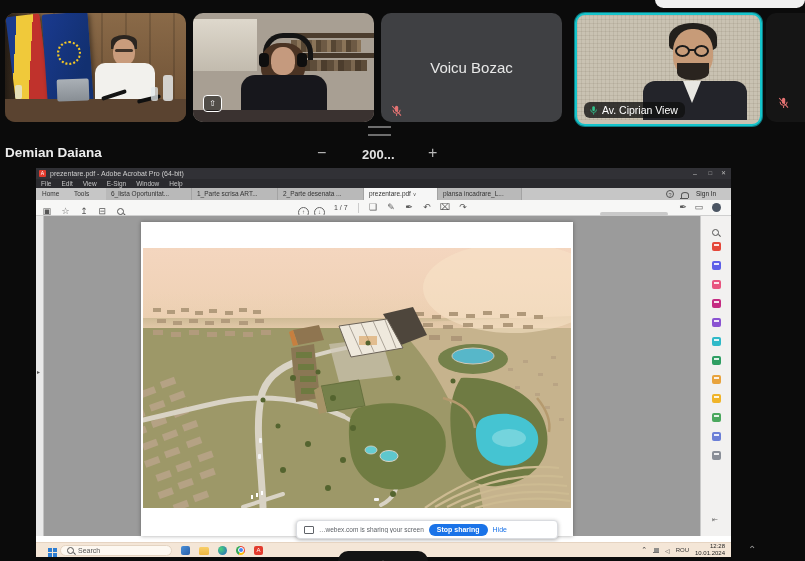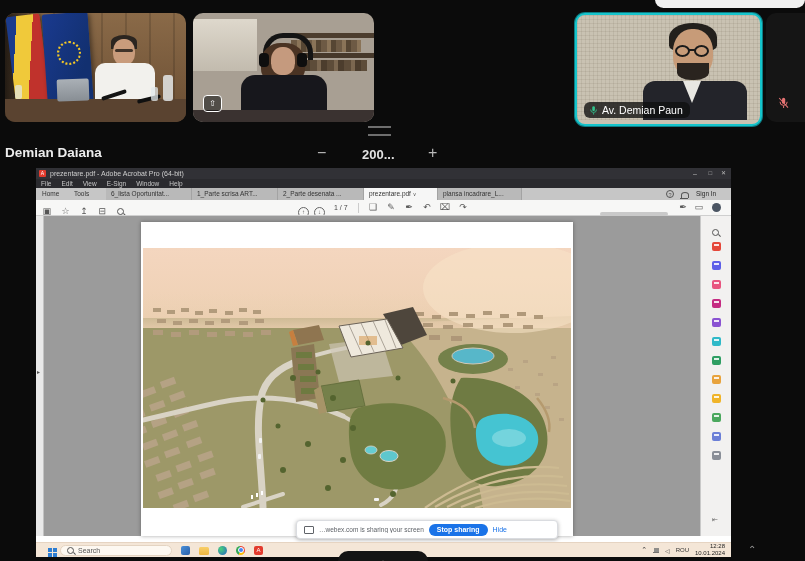--- a/index.html
+++ b/index.html
@@ -101,20 +101,31 @@
     <div class="abs skin" style="left:78px;top:34px;width:24px;height:28px;background:#c59a7e;"></div>
     <div class="abs" style="left:66px;top:40px;width:10px;height:14px;background:#0e0e0e;border-radius:4px;"></div>
     <div class="abs" style="left:104px;top:40px;width:10px;height:14px;background:#0e0e0e;border-radius:4px;"></div>
     <div class="abs" style="left:48px;top:62px;width:86px;height:47px;background:#17171c;border-radius:14px 14px 0 0;"></div>
     <div class="abs" style="left:0;top:97px;width:181px;height:12px;background:#3a3230;"></div>
 
     <div class="abs" style="left:10px;top:82px;width:17px;height:15px;background:rgba(10,10,10,.55);border:1.5px solid #fff;border-radius:4px;
                 color:#fff;font-size:8px;line-height:15px;text-align:center;">⇧</div>
   </div>
 
+  <div class="abs tile" style="left:381px;width:181px;background:#3f4043;display:flex;align-items:center;justify-content:center;">
+    <span class="tilename">Voicu Bozac</span>
+    <div class="abs micwrap" style="left:10px;top:92px;">
+      <svg width="11" height="12" viewBox="0 0 11 12">
+          <rect x="4" y="0.8" width="3.2" height="6" rx="1.6" fill="#e57373"></rect>
+          <path d="M2 4.8 a3.6 3.6 0 0 0 7.2 0" stroke="#e57373" fill="none" stroke-width="1"></path>
+          <line x1="5.6" y1="9" x2="5.6" y2="11" stroke="#e57373" stroke-width="1"></line>
+          <line x1="1.2" y1="1" x2="10" y2="10.6" stroke="#e57373" stroke-width="1.1"></line>
+        </svg>
+    </div>
+  </div>
 
   <div class="abs tile tile-active" style="left:575px;width:183px;background:#c9c2b2;">
     <div class="abs" style="left:0;top:0;width:183px;height:105px;background:repeating-linear-gradient(90deg,rgba(90,80,60,.10) 0 1px,transparent 1px 4px),repeating-linear-gradient(0deg,rgba(90,80,60,.10) 0 1px,transparent 1px 4px);"></div>
 
     <div class="abs" style="left:92px;top:8px;width:48px;height:28px;background:#23201c;border-radius:50% 50% 20% 20%;"></div>
     <div class="abs skin" style="left:96px;top:14px;width:40px;height:48px;background:#c79b78;"></div>
     <div class="abs" style="left:98px;top:30px;width:15px;height:12px;border:2px solid #1a1a1a;border-radius:50%;box-sizing:border-box;"></div>
     <div class="abs" style="left:117px;top:30px;width:15px;height:12px;border:2px solid #1a1a1a;border-radius:50%;box-sizing:border-box;"></div>
     <div class="abs" style="left:112px;top:34px;width:6px;height:2px;background:#1a1a1a;"></div>
     <div class="abs" style="left:100px;top:48px;width:32px;height:17px;background:#2a241f;border-radius:0 0 45% 45%;"></div>
@@ -122,21 +133,21 @@
     <div class="abs" style="left:106px;top:66px;width:18px;height:22px;background:#e8e7e2;clip-path:polygon(0 0,100% 0,50% 100%);"></div>
 
     <div class="abs namepill" style="left:7px;top:87px;">
       <span class="micwrap">
         <svg width="9" height="11" viewBox="0 0 11 12">
             <rect x="4" y="0.8" width="3.2" height="6" rx="1.6" fill="#31c48d"></rect>
             <path d="M2 4.8 a3.6 3.6 0 0 0 7.2 0" stroke="#31c48d" fill="none" stroke-width="1"></path>
             <line x1="5.6" y1="9" x2="5.6" y2="11" stroke="#31c48d" stroke-width="1"></line>
           </svg>
       </span>
-      <span>Av. Demian Paun</span>
+      <span>Av. Ciprian View</span>
     </div>
   </div>
 
   <div class="abs" style="left:766px;top:13px;width:39px;height:109px;background:#151515;border-radius:10px 0 0 10px;">
     <div class="abs micwrap" style="left:12px;top:84px;">
       <svg width="11" height="12" viewBox="0 0 11 12">
           <rect x="4" y="0.8" width="3.2" height="6" rx="1.6" fill="#e57373"></rect>
           <path d="M2 4.8 a3.6 3.6 0 0 0 7.2 0" stroke="#e57373" fill="none" stroke-width="1"></path>
           <line x1="5.6" y1="9" x2="5.6" y2="11" stroke="#e57373" stroke-width="1"></line>
           <line x1="1.2" y1="1" x2="10" y2="10.6" stroke="#e57373" stroke-width="1.1"></line>

